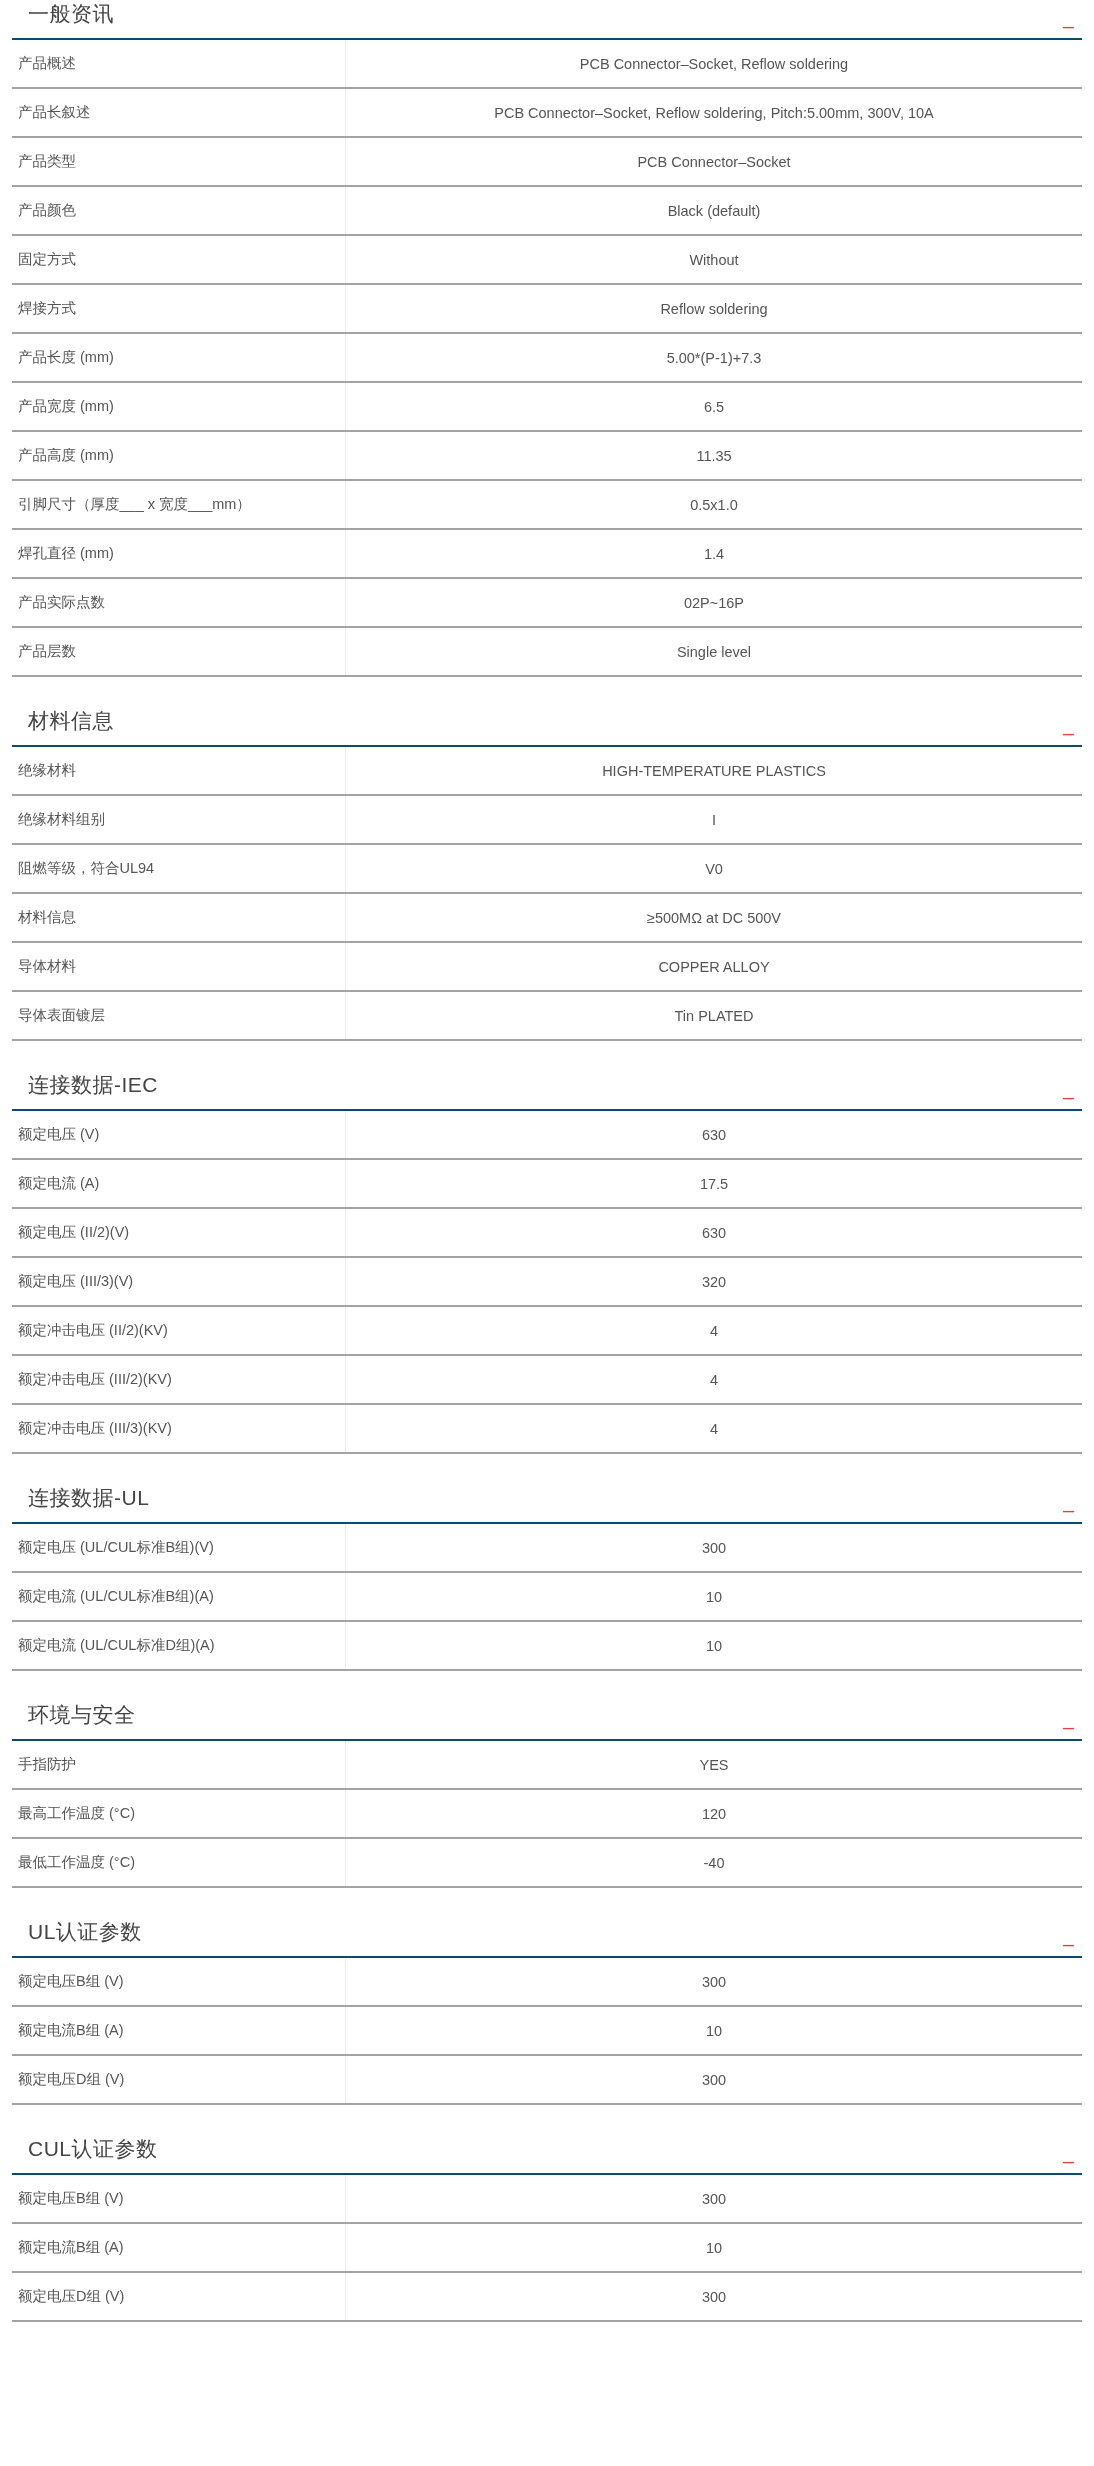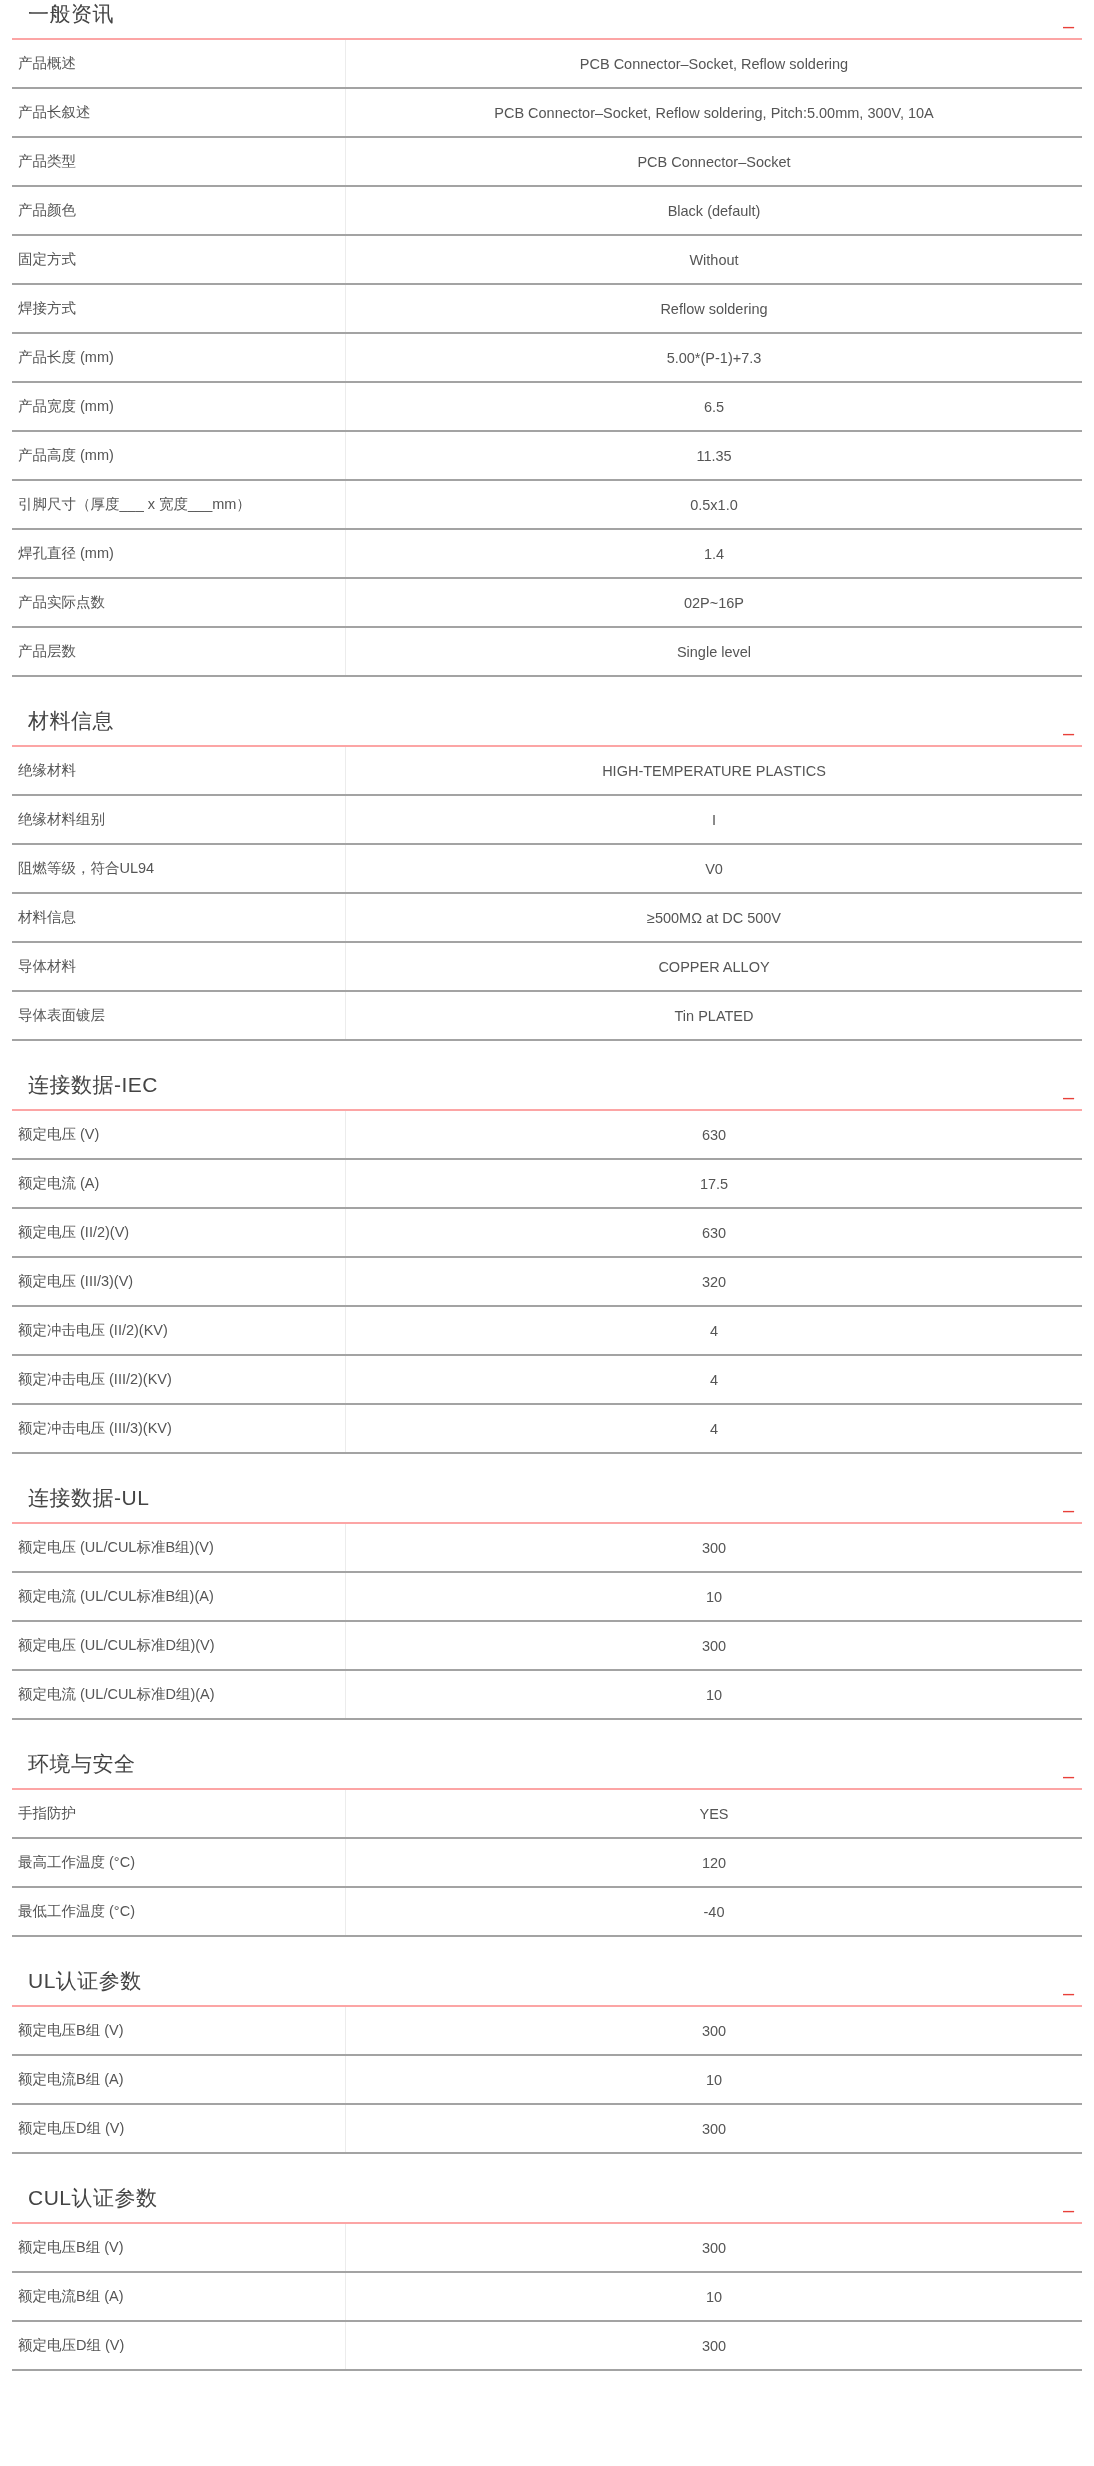--- a/index.html
+++ b/index.html
@@ -17,21 +17,21 @@
     width: 1094px;
     box-sizing: border-box;
     padding: 0 12px 0 12px;
   }
   .section {
     margin-bottom: 30px;
   }
   .section-header {
     position: relative;
     padding: 0 0 10px 16px;
-    border-bottom: 2px solid #fca5a5;
+    border-bottom: 2px solid #0c4a6e;
   }
   .section-title {
     font-size: 21px;
     color: #444444;
     font-weight: normal;
     letter-spacing: 0.5px;
     display: inline-block;
   }
   .collapse-toggle {
     position: absolute;
@@ -204,24 +204,20 @@
           <tbody>
             <tr>
               <td class="label">额定电压 (UL/CUL标准B组)(V)</td>
               <td class="value">300</td>
             </tr>
             <tr>
               <td class="label">额定电流 (UL/CUL标准B组)(A)</td>
               <td class="value">10</td>
             </tr>
             <tr>
-              <td class="label">额定电压 (UL/CUL标准D组)(V)</td>
-              <td class="value">300</td>
-            </tr>
-            <tr>
               <td class="label">额定电流 (UL/CUL标准D组)(A)</td>
               <td class="value">10</td>
             </tr>
           </tbody>
         </table>
       </div>
       <div class="section">
         <div class="section-header"><span class="section-title">环境与安全</span><span class="collapse-toggle">–</span></div>
         <table class="spec">
           <tbody>

